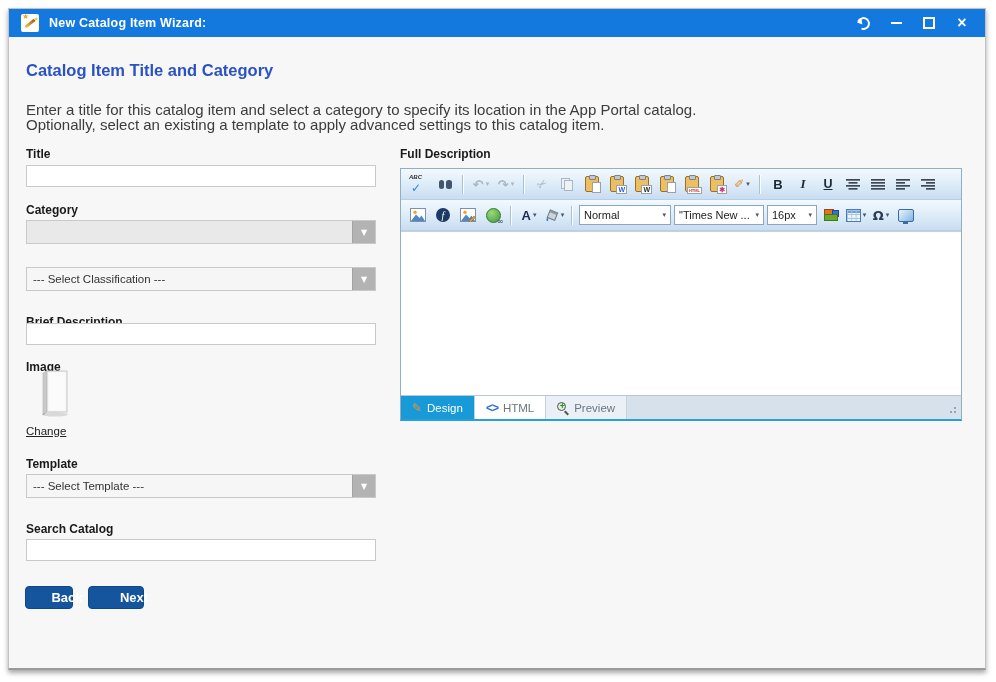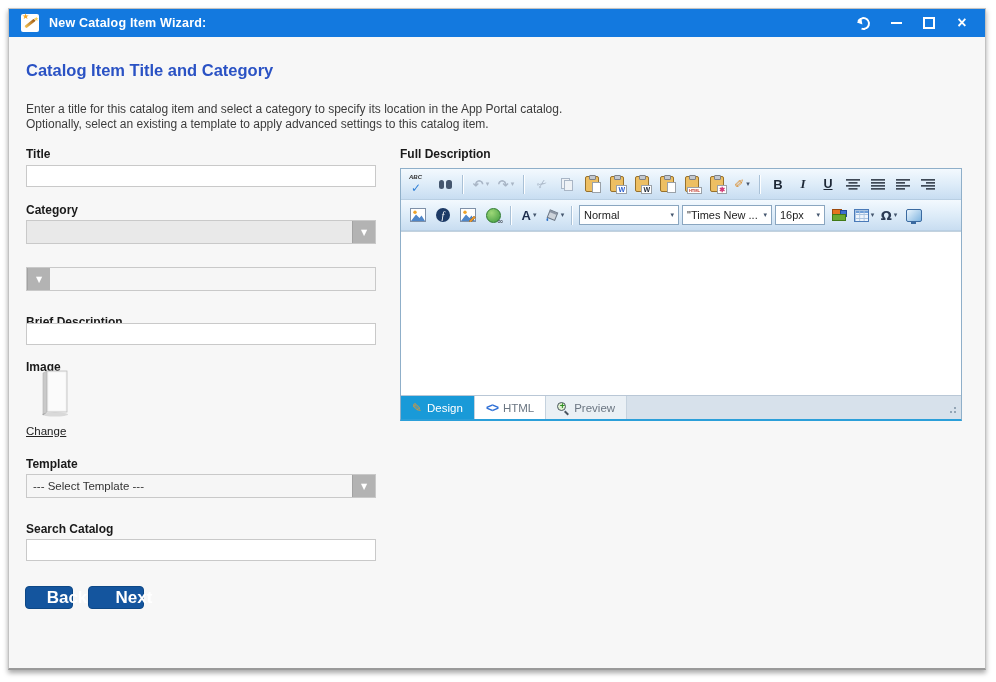--- a/index.html
+++ b/index.html
@@ -16,32 +16,32 @@
   .win-ctrls{margin-left:auto;display:flex;align-items:center;gap:19px;padding-right:4px;}
   .wbtn{width:14px;height:14px;display:flex;align-items:center;justify-content:center;cursor:pointer;}
   .sync{width:9px;height:9px;border:2px solid #fff;border-radius:50%;border-left-color:transparent;transform:rotate(-25deg);position:relative;}
   .sync::after{content:"";position:absolute;left:-4px;top:-2px;border:3px solid transparent;border-right:5px solid #fff;transform:rotate(15deg);}
   .ming{width:11px;height:2px;background:#fff;}
   .maxg{width:8px;height:8px;border:2px solid #fff;}
   .closg::before{content:"\00d7";color:#fff;font-size:16px;font-weight:bold;line-height:14px;}
 
   
   .heading{position:absolute;left:17px;top:52px;font-size:16.5px;font-weight:bold;color:#2a52c4;}
-  .desc{position:absolute;left:17px;top:93px;font-size:12px;line-height:15px;color:#3c3c3c;}
+  .desc{position:absolute;left:17px;top:93px;font-size:15px;line-height:15px;color:#3c3c3c;}
   .lbl{position:absolute;font-size:12px;font-weight:bold;color:#1a1a1a;}
   .txt{position:absolute;box-sizing:border-box;width:350px;height:22px;background:#fff;border:1px solid #c9c9c9;font-size:12px;padding:2px 5px;font-family:"Liberation Sans",sans-serif;outline:none;}
   .sel{position:absolute;box-sizing:border-box;width:350px;height:24px;border:1px solid #c9c9c9;display:flex;align-items:stretch;cursor:default;}
   .sel-text{flex:1;font-size:11.5px;color:#333;padding:0 6px;display:flex;align-items:center;white-space:nowrap;overflow:hidden;}
   .sel-btn{width:22px;background:#b3b3b3;border-left:1px solid #a2a2a2;display:flex;align-items:center;justify-content:center;}
   .sel-btn::after{content:"\25bc";color:#fff;font-size:8px;font-family:"DejaVu Sans",sans-serif;}
   .sel.gray{background:#e9e9e9;}
   .sel.lite{background:#f6f6f6;}
   .boximg{position:absolute;left:28px;top:361px;width:34px;height:47px;}
   .linkish{position:absolute;font-size:11.5px;color:#222;text-decoration:underline;cursor:pointer;}
-  .btn{position:absolute;height:23px;background:#14559e;border:1px solid #0e4886;border-radius:4px;color:#fff;font-weight:bold;font-size:17px;display:flex;align-items:center;justify-content:center;cursor:pointer;box-sizing:border-box;padding-left:36px;}
+  .btn{position:absolute;height:23px;background:#14559e;border:1px solid #0e4886;border-radius:4px;color:#fff;font-weight:bold;font-size:13px;display:flex;align-items:center;justify-content:center;cursor:pointer;box-sizing:border-box;padding-left:36px;}
 
   
   .editor{position:absolute;left:391px;top:159px;width:562px;height:253px;border:1px solid #8fafc9;border-bottom:2px solid #2b9fd9;background:#fff;box-sizing:border-box;display:flex;flex-direction:column;}
   .tb{flex:0 0 30px;background:linear-gradient(#f3f9fe,#dcebf8 55%,#c8ddf1);border-bottom:1px solid #b9cfe3;display:flex;align-items:center;padding:0 6px;gap:3px;}
   .tb-btn{min-width:22px;height:22px;display:flex;align-items:center;justify-content:center;position:relative;cursor:pointer;}
   .tb-sep{width:1px;height:19px;background:#a9c1d7;border-right:1px solid #fdfeff;margin:0 3px;}
   .g{font-family:"DejaVu Sans",sans-serif;}
   .dis{color:#a9b6c6;}
   .caret{font-family:"DejaVu Sans",sans-serif;font-size:7px;color:#44566e;margin-left:2px;}
   .caret.dis{color:#a9b6c6;}
@@ -136,20 +136,21 @@
     <input class="txt" style="left: 17px; top: 156px;" value="">
 
     <div class="lbl" style="left:17px;top:194px;">Category</div>
     <div class="sel gray" style="left:17px;top:211px;">
       <span class="sel-text"></span>
       <span class="sel-btn"></span>
     </div>
 
     <div class="lbl" style="left:17px;top:241px;margin-top:26px;">Classification</div>
     <div class="sel lite" style="left:17px;top:258px;">
+      <span class="sel-text">--- Select Classification ---</span>
       <span class="sel-btn"></span>
     </div>
 
     <div class="lbl" style="left:17px;top:297px;margin-top:9px;">Brief Description</div>
     <input class="txt" style="left: 17px; top: 314px;" value="">
 
     <div class="lbl" style="left:17px;top:351px;">Image</div>
     <svg class="boximg" viewBox="0 0 34 47">
       <polygon points="6,3 10,1 10,42 6,45" fill="#c9c9c9" stroke="#b2b2b2" stroke-width="0.6"></polygon>
       <rect x="10" y="1" width="20" height="41" fill="#f2f2f2" stroke="#bdbdbd" stroke-width="0.8"></rect>
@@ -317,21 +318,21 @@
           <svg width="15" height="14" viewBox="0 0 15 14">
               <g transform="rotate(22 8 7)">
                 <rect x="4.5" y="3" width="8" height="8" fill="#cdd3da" stroke="#6b7684"></rect>
                 <rect x="4.5" y="3" width="8" height="2.2" fill="#8a94a2"></rect>
               </g>
               <path d="M3.2 9.5 C2 11.5 2.2 13 3.4 13 C4.6 13 4.6 11.3 3.2 9.5 Z" fill="#2d72c8"></path>
             </svg>
           <span class="caret">▾</span>
         </span>
         <span class="tb-sep"></span>
-        <span class="tb-select" style="width:100px;">
+        <span class="tb-select" style="width:92px;">
             <span class="tsv">Normal</span>
             <span class="caret">▾</span>
           </span>
         <span class="tb-select" style="width:90px;">
             <span class="tsv">"Times New ...</span>
             <span class="caret">▾</span>
           </span>
         <span class="tb-select" style="width:50px;">
             <span class="tsv">16px</span>
             <span class="caret">▾</span>

